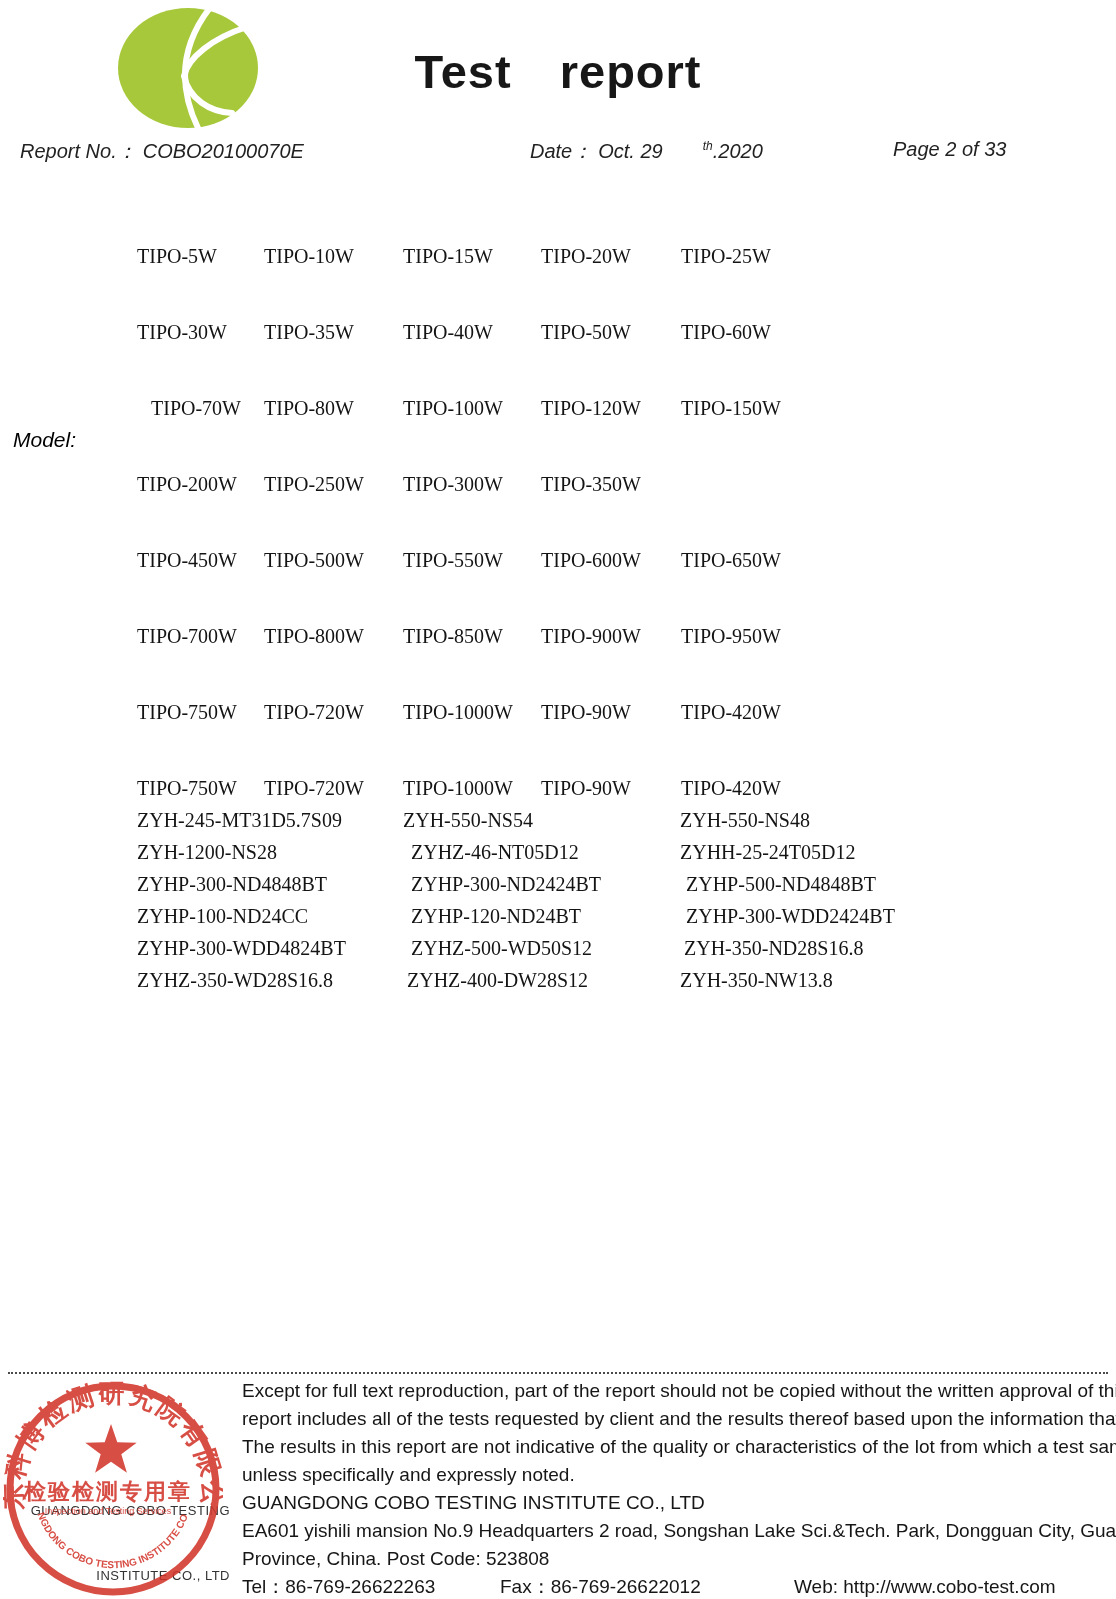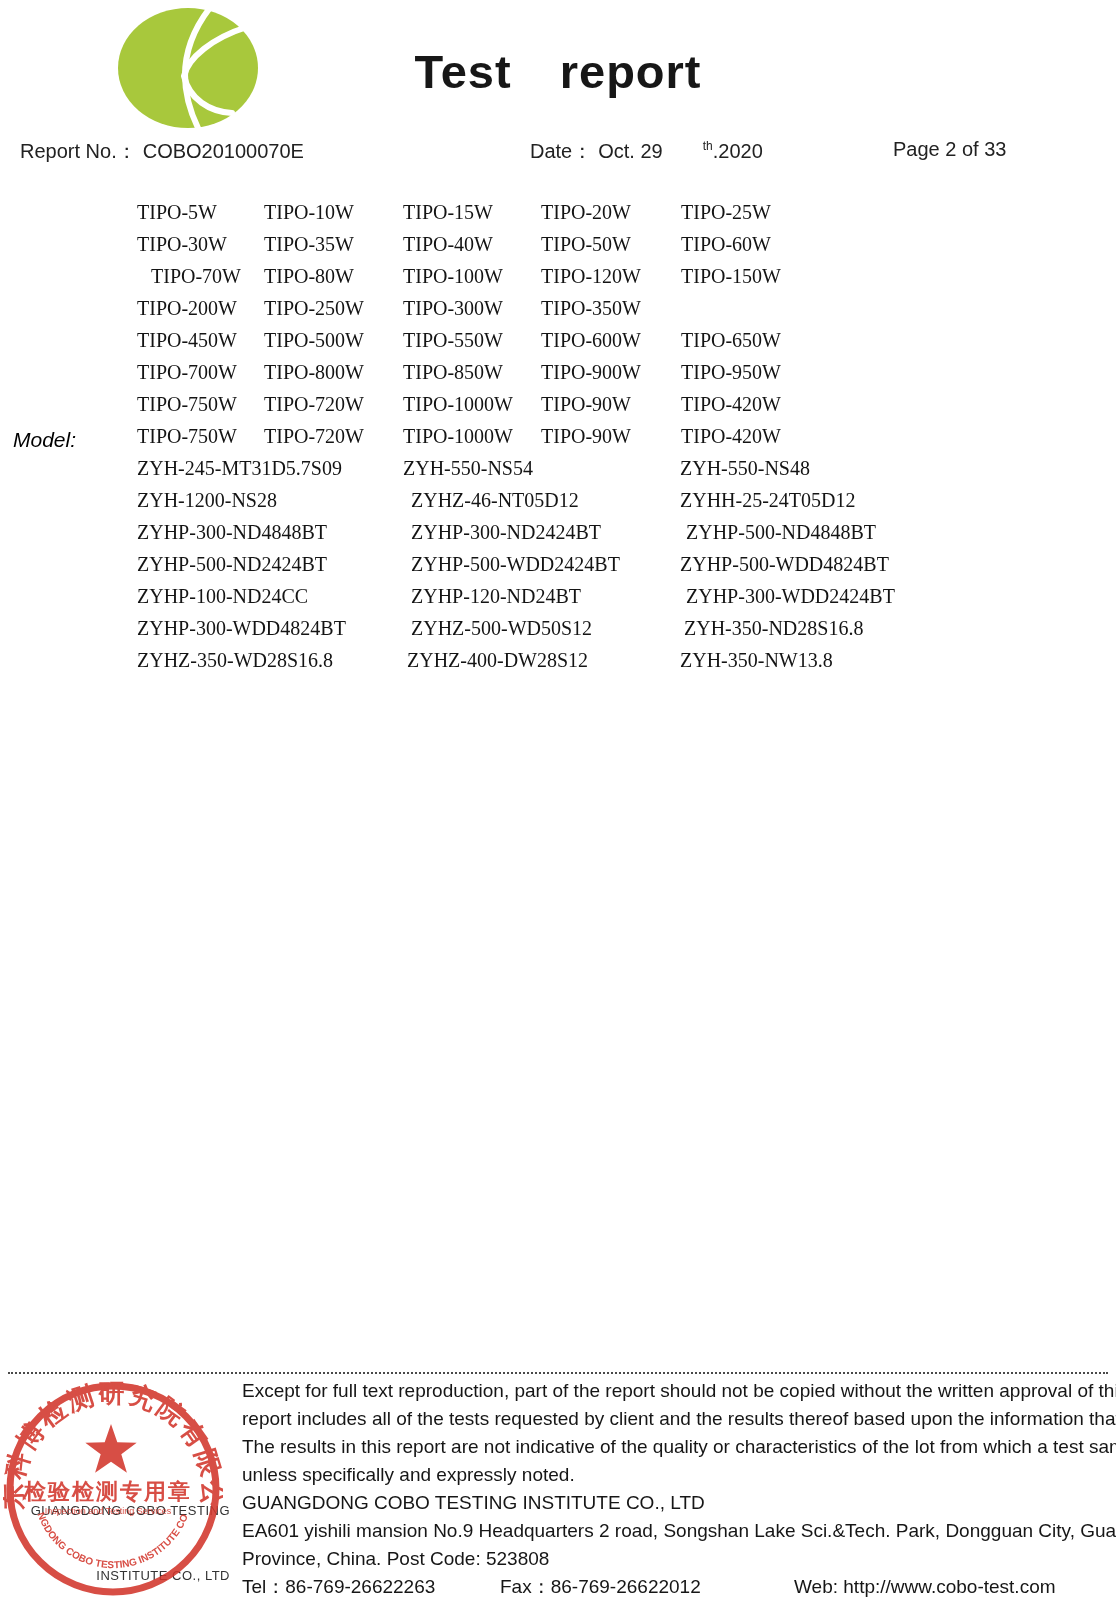--- a/index.html
+++ b/index.html
@@ -7,33 +7,33 @@
     width:1116px;height:1599px;position:relative;background:#ffffff;
     font-family:"Liberation Sans","DejaVu Sans",sans-serif;color:#1c1c1c;overflow:hidden;
   }
   
   .logo{position:absolute;left:116px;top:6px;width:146px;height:124px;}
   .title{
     position:absolute;left:0;top:44px;width:100%;text-align:center;
     font-size:47px;font-weight:bold;letter-spacing:1px;word-spacing:34px;color:#171717;
   }
   .meta{position:absolute;top:138px;left:0;width:100%;height:30px;font-size:20px;color:#222;}
-  .meta .grp{position:absolute;white-space:nowrap;}
+  .meta .grp{position:absolute;white-space:nowrap;font-style:italic;}
   .meta .grp-report{left:20px;}
   .meta .grp-date{left:530px;}
   .meta .grp-page{left:893px;}
   .meta .lbl{margin-right:6px;}
   sup{font-size:12px;padding-left:40px;}
   
   .model-label{position:absolute;left:13px;top:424px;height:32px;line-height:32px;font-size:21px;color:#000000;font-style:italic;}
   .models{
     position:absolute;left:137px;top:196px;width:800px;
     font-family:"Liberation Serif","DejaVu Serif",serif;font-size:20px;color:#141414;
   }
-  .trow{display:grid;grid-template-columns:127px 139px 138px 140px auto;height:32px;line-height:32px;}
+  .trow{display:grid;grid-template-columns:127px 139px 138px 140px auto;height:32px;line-height:32px;margin-top:44px;}
   .zrow{display:grid;grid-template-columns:266px 277px auto;height:32px;line-height:32px;}
   .cell{white-space:nowrap;}
   
   .divider{position:absolute;left:8px;top:1372px;width:1100px;height:0;border-top:2px dotted #4a4a4a;}
   .footer{position:absolute;left:242px;top:1377px;width:845px;font-size:19px;color:#161616;}
   .fline{height:28px;line-height:28px;white-space:nowrap;}
   .telrow{position:relative;}
   .telrow .fax{position:absolute;left:258px;top:0;}
   .telrow .web{position:absolute;left:552px;top:0;}
   
@@ -126,25 +126,20 @@
     <span class="cell">ZYH-1200-NS28</span>
       <span class="cell" style="padding-left:8px">ZYHZ-46-NT05D12</span>
       <span class="cell">ZYHH-25-24T05D12</span>
   </div>
   <div class="zrow">
     <span class="cell">ZYHP-300-ND4848BT</span>
       <span class="cell" style="padding-left:8px">ZYHP-300-ND2424BT</span>
       <span class="cell" style="padding-left:6px">ZYHP-500-ND4848BT</span>
   </div>
   <div class="zrow">
-    <span class="cell">ZYHP-500-ND2424BT</span>
-      <span class="cell" style="padding-left:8px">ZYHP-500-WDD2424BT</span>
-      <span class="cell">ZYHP-500-WDD4824BT</span>
-  </div>
-  <div class="zrow">
     <span class="cell">ZYHP-100-ND24CC</span>
       <span class="cell" style="padding-left:8px">ZYHP-120-ND24BT</span>
       <span class="cell" style="padding-left:6px">ZYHP-300-WDD2424BT</span>
   </div>
   <div class="zrow">
     <span class="cell">ZYHP-300-WDD4824BT</span>
       <span class="cell" style="padding-left:8px">ZYHZ-500-WD50S12</span>
       <span class="cell" style="padding-left:4px">ZYH-350-ND28S16.8</span>
   </div>
   <div class="zrow">

